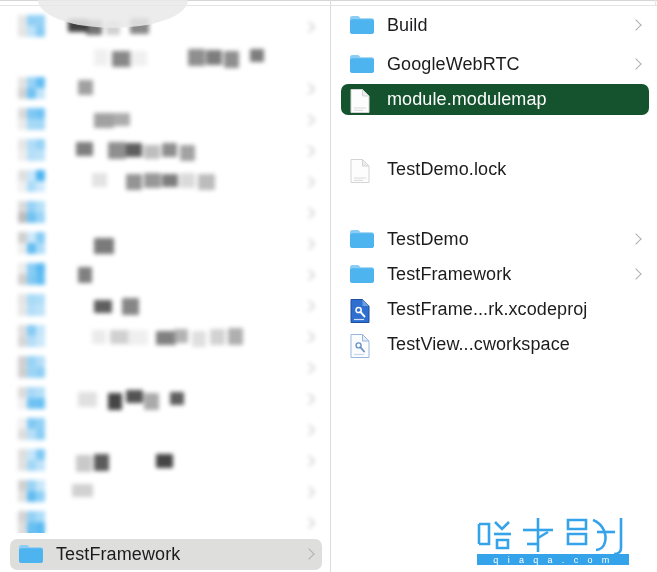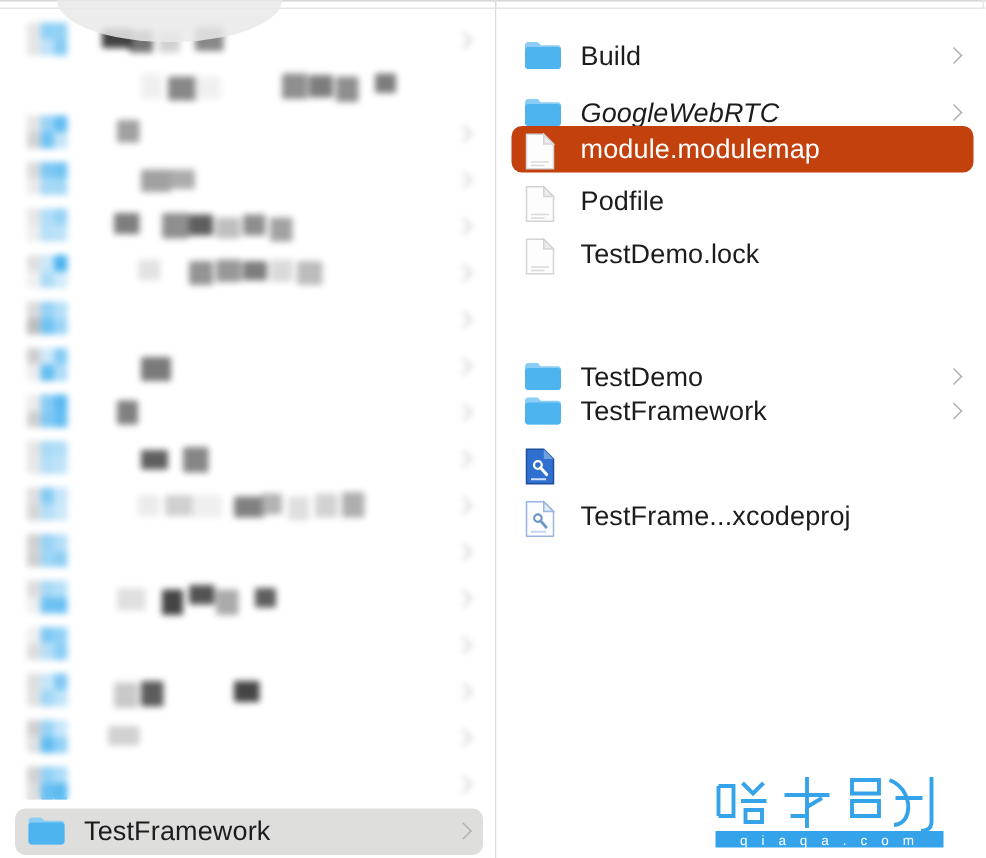--- a/index.html
+++ b/index.html
@@ -77,21 +77,21 @@
   }
   .row .label {
     flex: 1 1 auto;
     font-size: 18px;
     color: #1c1c1e;
     letter-spacing: .1px;
     white-space: nowrap;
     overflow: hidden;
   }
   .row.selected-blue {
-    background: #c2410c;
+    background: #14532d;
   }
   .row.selected-blue .label { color: #ffffff; }
   .row.selected-grey {
     background: #dededd;
   }
 
   
   .chev {
     flex: 0 0 auto;
     width: 13px;
@@ -397,31 +397,31 @@
       </span>
       <span class="label">TestFramework</span>
       <span class="chev"></span>
     </div>
   <div style="position: absolute; left: 0px; top: 0px; width: 330px; height: 527px; backdrop-filter: blur(2.2px); pointer-events: none;"></div>
       <div style="position: absolute; left: 38px; top: -34px; width: 150px; height: 56px; background: rgb(233, 233, 233); border-radius: 50%; opacity: 0.85; pointer-events: none;"></div>
     </div>
 
   <div class="panel panel-right" id="right-panel">
 
-  <div class="row" style="top: 16px;">
+  <div class="row" style="top: 4px;">
         <span class="icon">
           <svg width="26" height="22" viewBox="0 0 26 22">
             <path d="M1 4.2c0-1.2.9-2.2 2.1-2.2h6.3l2.1 2.2h11.4c1.2 0 2.1 1 2.1 2.2v11.4c0 1.2-.9 2.2-2.1 2.2H3.1C1.9 20 1 19 1 17.8z" fill="#8ccdf5"></path>
             <path d="M1 7.4c0-1.2.9-2.1 2.1-2.1h19.8c1.2 0 2.1.9 2.1 2.1v10.4c0 1.2-.9 2.2-2.1 2.2H3.1C1.9 20 1 19 1 17.8z" fill="#4db4f0"></path>
           </svg>
         </span>
         <span class="label">Build</span>
         <span class="chev"></span>
       </div>
-      <div class="row" style="top: 54px; font-style: italic;">
+      <div class="row" style="top: 43px;">
         <span class="icon">
           <svg width="26" height="22" viewBox="0 0 26 22">
             <path d="M1 4.2c0-1.2.9-2.2 2.1-2.2h6.3l2.1 2.2h11.4c1.2 0 2.1 1 2.1 2.2v11.4c0 1.2-.9 2.2-2.1 2.2H3.1C1.9 20 1 19 1 17.8z" fill="#8ccdf5"></path>
             <path d="M1 7.4c0-1.2.9-2.1 2.1-2.1h19.8c1.2 0 2.1.9 2.1 2.1v10.4c0 1.2-.9 2.2-2.1 2.2H3.1C1.9 20 1 19 1 17.8z" fill="#4db4f0"></path>
           </svg>
         </span>
         <span class="label">GoogleWebRTC</span>
         <span class="chev"></span>
       </div>
       <div class="row selected-blue" style="top: 78px;">
@@ -431,49 +431,35 @@
             <path d="M13.5 1.5V8H20z" fill="#ececec" stroke="#d4d4d4" stroke-width="1"></path>
             <g stroke="#d9d9d9" stroke-width="1">
               <path d="M5 20h12"></path>
               <path d="M5 22.3h9"></path>
             </g>
           </svg>
         </span>
         <span class="label">module.modulemap</span>
         <span class="chev hidden"></span>
       </div>
-      <div class="row" style="top: 113px;">
+      <div class="row" style="top: 148px;">
         <span class="icon">
           <svg width="22" height="26" viewBox="0 0 22 26">
             <path d="M2 1.5h11.5L20 8v16.5H2z" fill="#fdfdfd" stroke="#d4d4d4" stroke-width="1"></path>
             <path d="M13.5 1.5V8H20z" fill="#ececec" stroke="#d4d4d4" stroke-width="1"></path>
             <g stroke="#d9d9d9" stroke-width="1">
               <path d="M5 20h12"></path>
               <path d="M5 22.3h9"></path>
             </g>
           </svg>
         </span>
-        <span class="label">Podfile</span>
-        <span class="chev hidden"></span>
-      </div>
-      <div class="row" style="top: 148px;">
-        <span class="icon">
-          <svg width="22" height="26" viewBox="0 0 22 26">
-            <path d="M2 1.5h11.5L20 8v16.5H2z" fill="#fdfdfd" stroke="#d4d4d4" stroke-width="1"></path>
-            <path d="M13.5 1.5V8H20z" fill="#ececec" stroke="#d4d4d4" stroke-width="1"></path>
-            <g stroke="#d9d9d9" stroke-width="1">
-              <path d="M5 20h12"></path>
-              <path d="M5 22.3h9"></path>
-            </g>
-          </svg>
-        </span>
         <span class="label">TestDemo.lock</span>
         <span class="chev hidden"></span>
       </div>
-      <div class="row" style="top: 230px;">
+      <div class="row" style="top: 218px;">
         <span class="icon">
           <svg width="26" height="22" viewBox="0 0 26 22">
             <path d="M1 4.2c0-1.2.9-2.2 2.1-2.2h6.3l2.1 2.2h11.4c1.2 0 2.1 1 2.1 2.2v11.4c0 1.2-.9 2.2-2.1 2.2H3.1C1.9 20 1 19 1 17.8z" fill="#8ccdf5"></path>
             <path d="M1 7.4c0-1.2.9-2.1 2.1-2.1h19.8c1.2 0 2.1.9 2.1 2.1v10.4c0 1.2-.9 2.2-2.1 2.2H3.1C1.9 20 1 19 1 17.8z" fill="#4db4f0"></path>
           </svg>
         </span>
         <span class="label">TestDemo</span>
         <span class="chev"></span>
       </div>
       <div class="row" style="top: 253px;">
@@ -489,33 +475,34 @@
       <div class="row" style="top: 288px;">
         <span class="icon">
           <svg width="22" height="26" viewBox="0 0 22 26">
             <path d="M2 1.5h11.5L20 8v16.5H2z" fill="#2f6fd0" stroke="#1e4f9c" stroke-width="1"></path>
             <path d="M13.5 1.5V8H20z" fill="#6e9fe2"></path>
             <circle cx="9.6" cy="12" r="2.6" fill="none" stroke="#ffffff" stroke-width="1.5"></circle>
             <path d="M11.4 13.8l4 4.6" stroke="#ffffff" stroke-width="2" stroke-linecap="round"></path>
             <path d="M5 21.5h10" stroke="#cfe0f7" stroke-width="1.2"></path>
           </svg>
         </span>
+        <span class="label">TestFrame...rk.xcodeproj</span>
         <span class="chev hidden"></span>
       </div>
       <div class="row" style="top: 323px;">
         <span class="icon">
           <svg width="22" height="26" viewBox="0 0 22 26">
             <path d="M2 1.5h11.5L20 8v16.5H2z" fill="#fbfcfe" stroke="#9ab6de" stroke-width="1"></path>
             <path d="M13.5 1.5V8H20z" fill="#e3ecf8" stroke="#9ab6de" stroke-width="1"></path>
             <circle cx="9.6" cy="12.4" r="2.5" fill="none" stroke="#6d93c8" stroke-width="1.4"></circle>
             <path d="M11.3 14.1l3.8 4.4" stroke="#6d93c8" stroke-width="1.8" stroke-linecap="round"></path>
             <path d="M5 21.5h10" stroke="#c7d7ee" stroke-width="1.2"></path>
           </svg>
         </span>
-        <span class="label">TestFrame...xcodeproj</span>
+        <span class="label">TestView...cworkspace</span>
         <span class="chev hidden"></span>
       </div>
     </div>
 
   <div class="watermark">
     <svg width="176" height="56" viewBox="0 0 176 56">
       <g fill="none" stroke="#35a3ea" stroke-width="2.6">
 
         <path d="M6 14 v20 M6 14 h10 v20 h-10"></path>
         <path d="M22 12 l7 7 l7 -7"></path>

